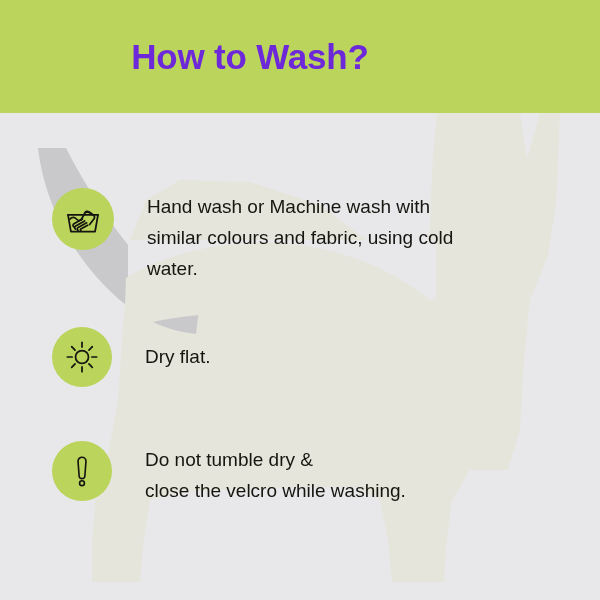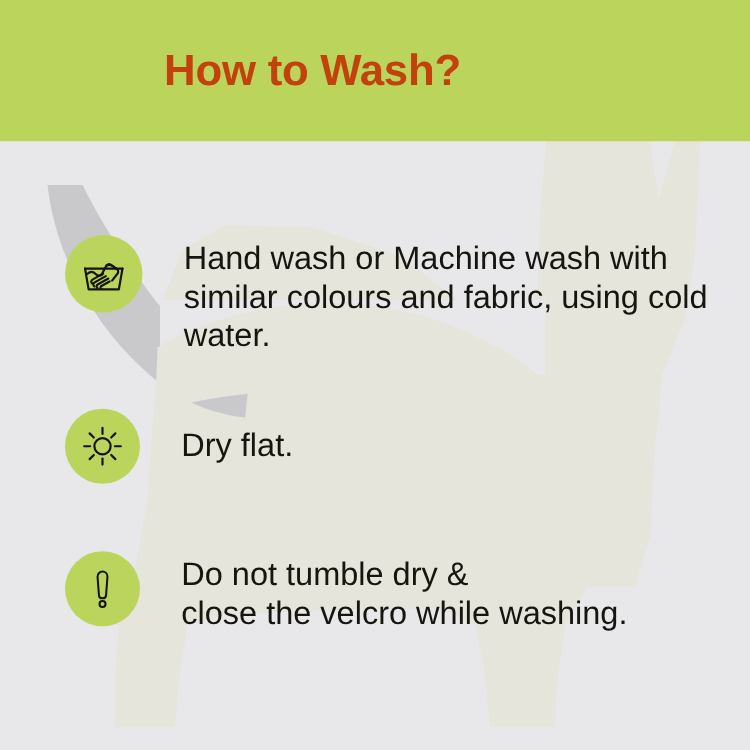--- a/index.html
+++ b/index.html
@@ -32,21 +32,21 @@
     position: absolute;
     left: 0;
     top: 0;
     width: 500px;
     height: 113px;
     display: flex;
     align-items: center;
     justify-content: center;
     font-size: 35px;
     font-weight: bold;
-    color: #c2410c;
+    color: #6d28d9;
     letter-spacing: -0.2px;
     z-index: 6;
   }
 
   
   #watermark {
     position: absolute;
     left: 0;
     top: 0;
     width: 600px;
@@ -81,21 +81,21 @@
     background: #bad45c;
     display: flex;
     align-items: center;
     justify-content: center;
   }
   #row-1 .icon-badge,
   #row-2 .icon-badge { width: 60px; height: 60px; }
 
   .instruction-text {
     margin-left: 33px;
-    font-size: 26px;
+    font-size: 19px;
     line-height: 31px;
     color: #16150f;
     font-weight: 500;
     white-space: pre-line;
     max-width: 420px;
   }
   #row-0 .instruction-text { padding-top: 3px; }
   #row-1 .instruction-text { padding-top: 14px; }
   #row-2 .instruction-text { padding-top: 3px; }
 </style>

